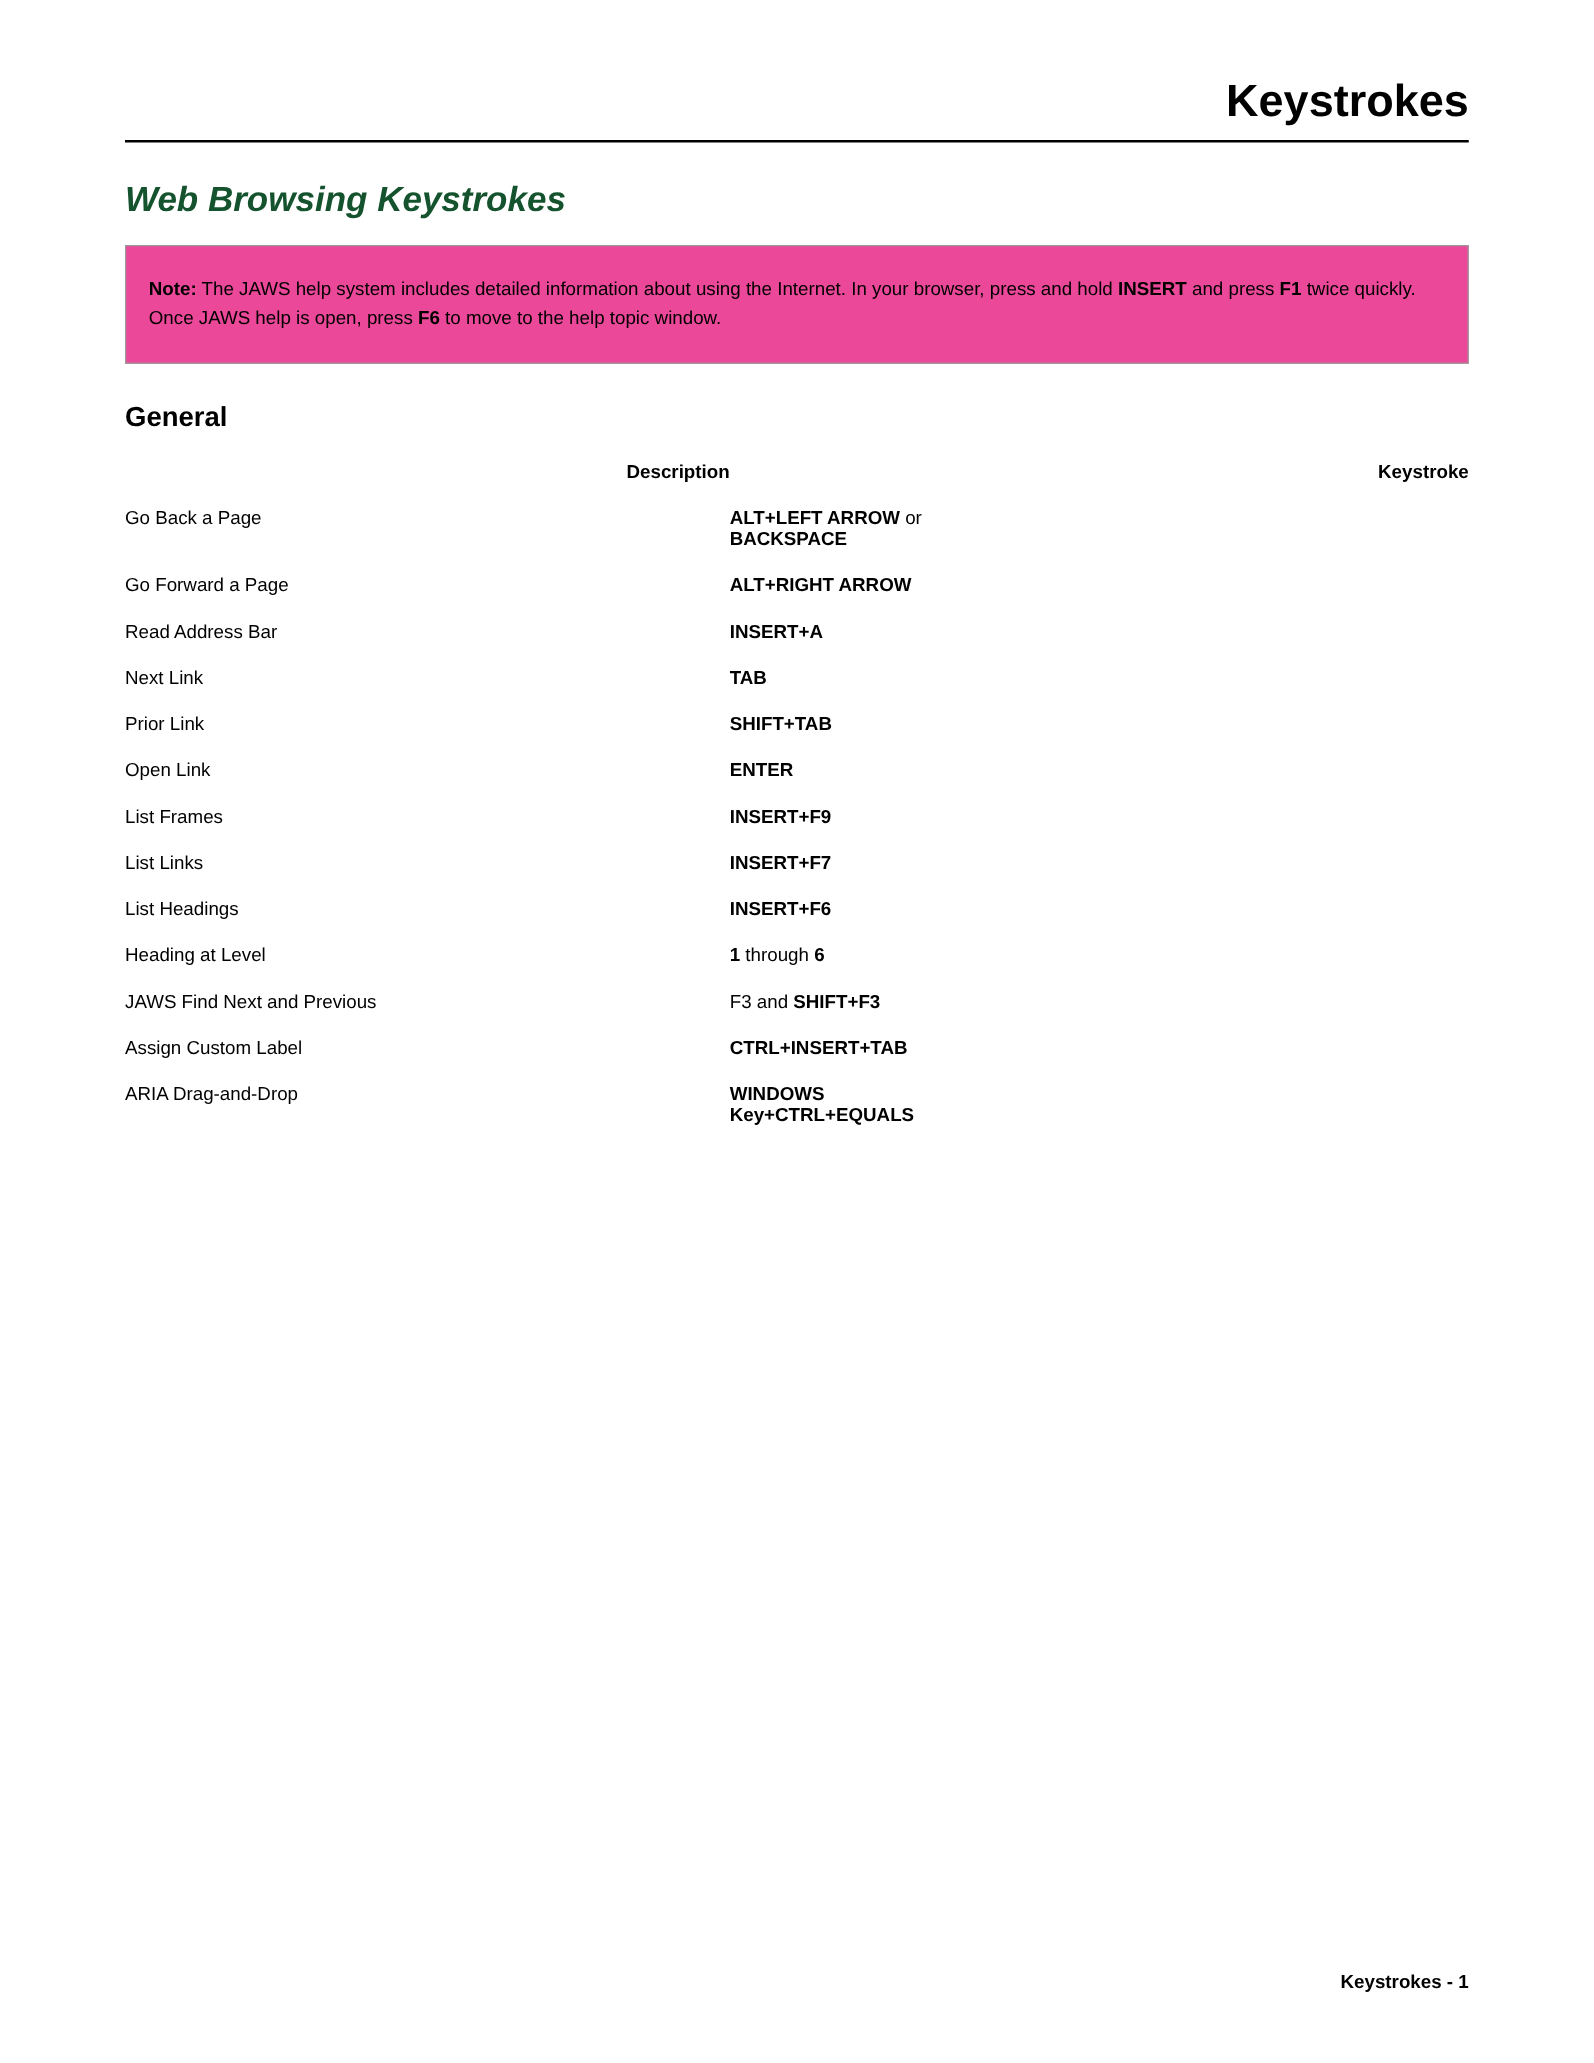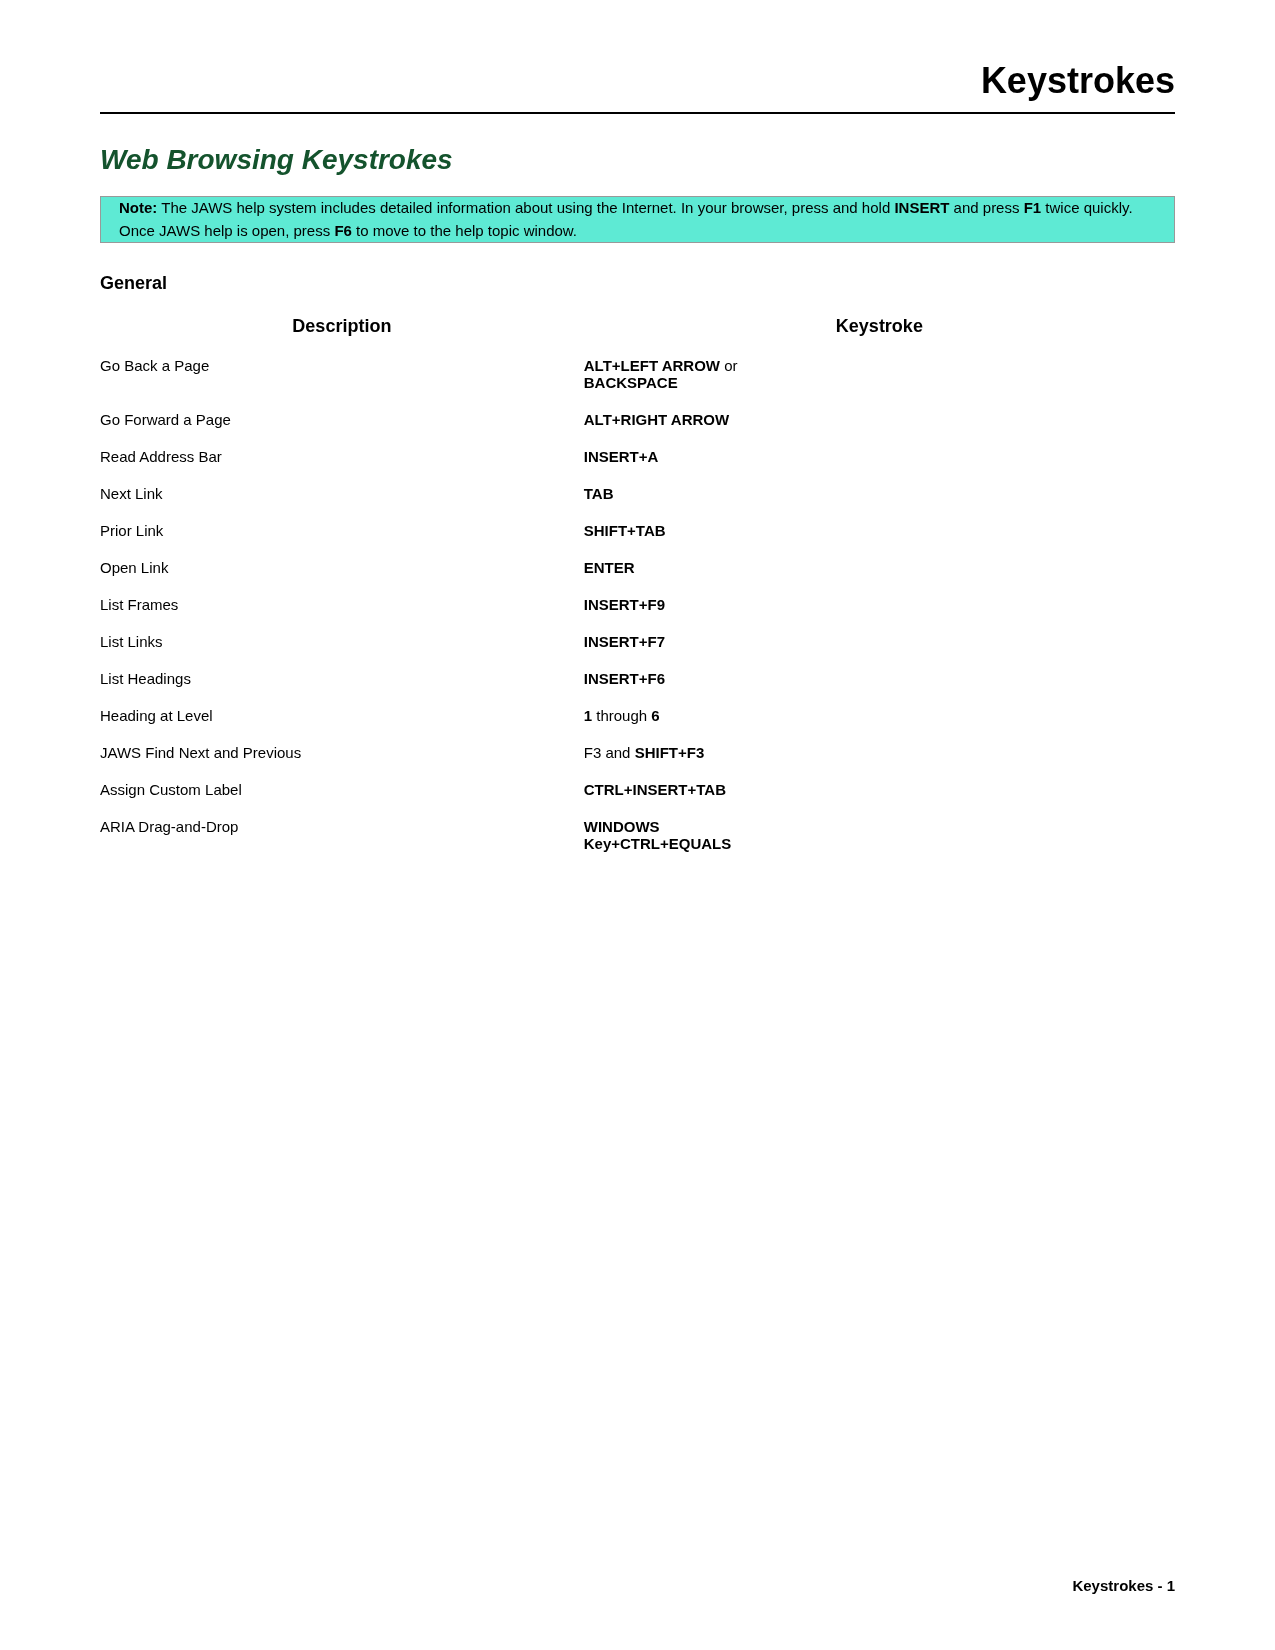--- a/index.html
+++ b/index.html
@@ -40,50 +40,50 @@
     .main-title {
       font-size: 28px;
       font-weight: bold;
       color: #14532d;
       margin-bottom: 20px;
       font-style: italic;
     }
 
     
     .note-box {
-      background-color: #5eead4;
+      background-color: #ec4899;
       border: 1px solid #999;
-      padding: 0 18px;
+      padding: 24px 18px;
       margin-bottom: 30px;
       line-height: 1.5;
     }
 
     .note-box .note-label {
       font-weight: bold;
     }
 
     
     .section-heading {
-      font-size: 18px;
+      font-size: 22px;
       font-weight: bold;
       color: #000000;
       margin-bottom: 16px;
     }
 
     
     .keystrokes-table {
       width: 100%;
       border-collapse: collapse;
       margin-bottom: 40px;
     }
 
     .keystrokes-table th {
       font-weight: bold;
-      font-size: 18px;
-      text-align: center;
+      font-size: 15px;
+      text-align: right;
       padding: 6px 0 10px 0;
       border-bottom: none;
     }
 
     .keystrokes-table td {
       padding: 10px 0;
       vertical-align: top;
       font-size: 15px;
     }
 

